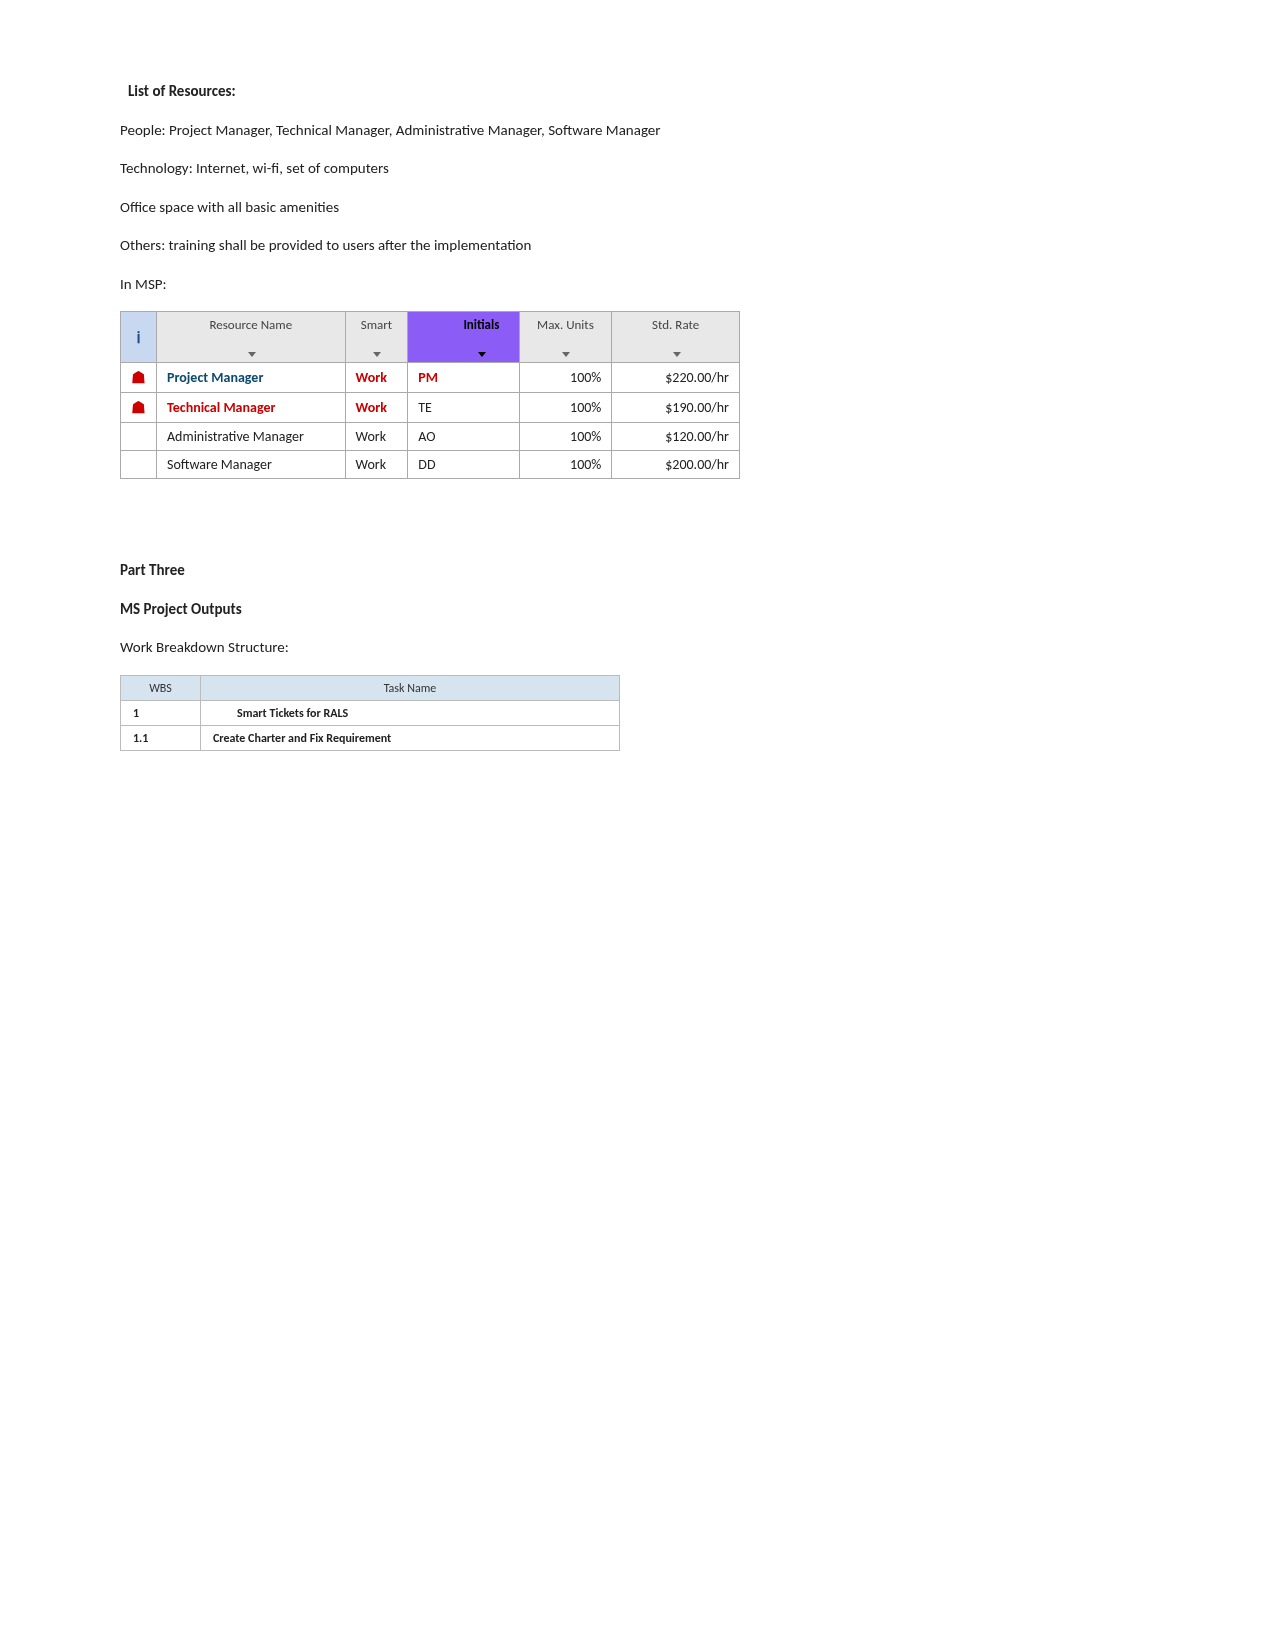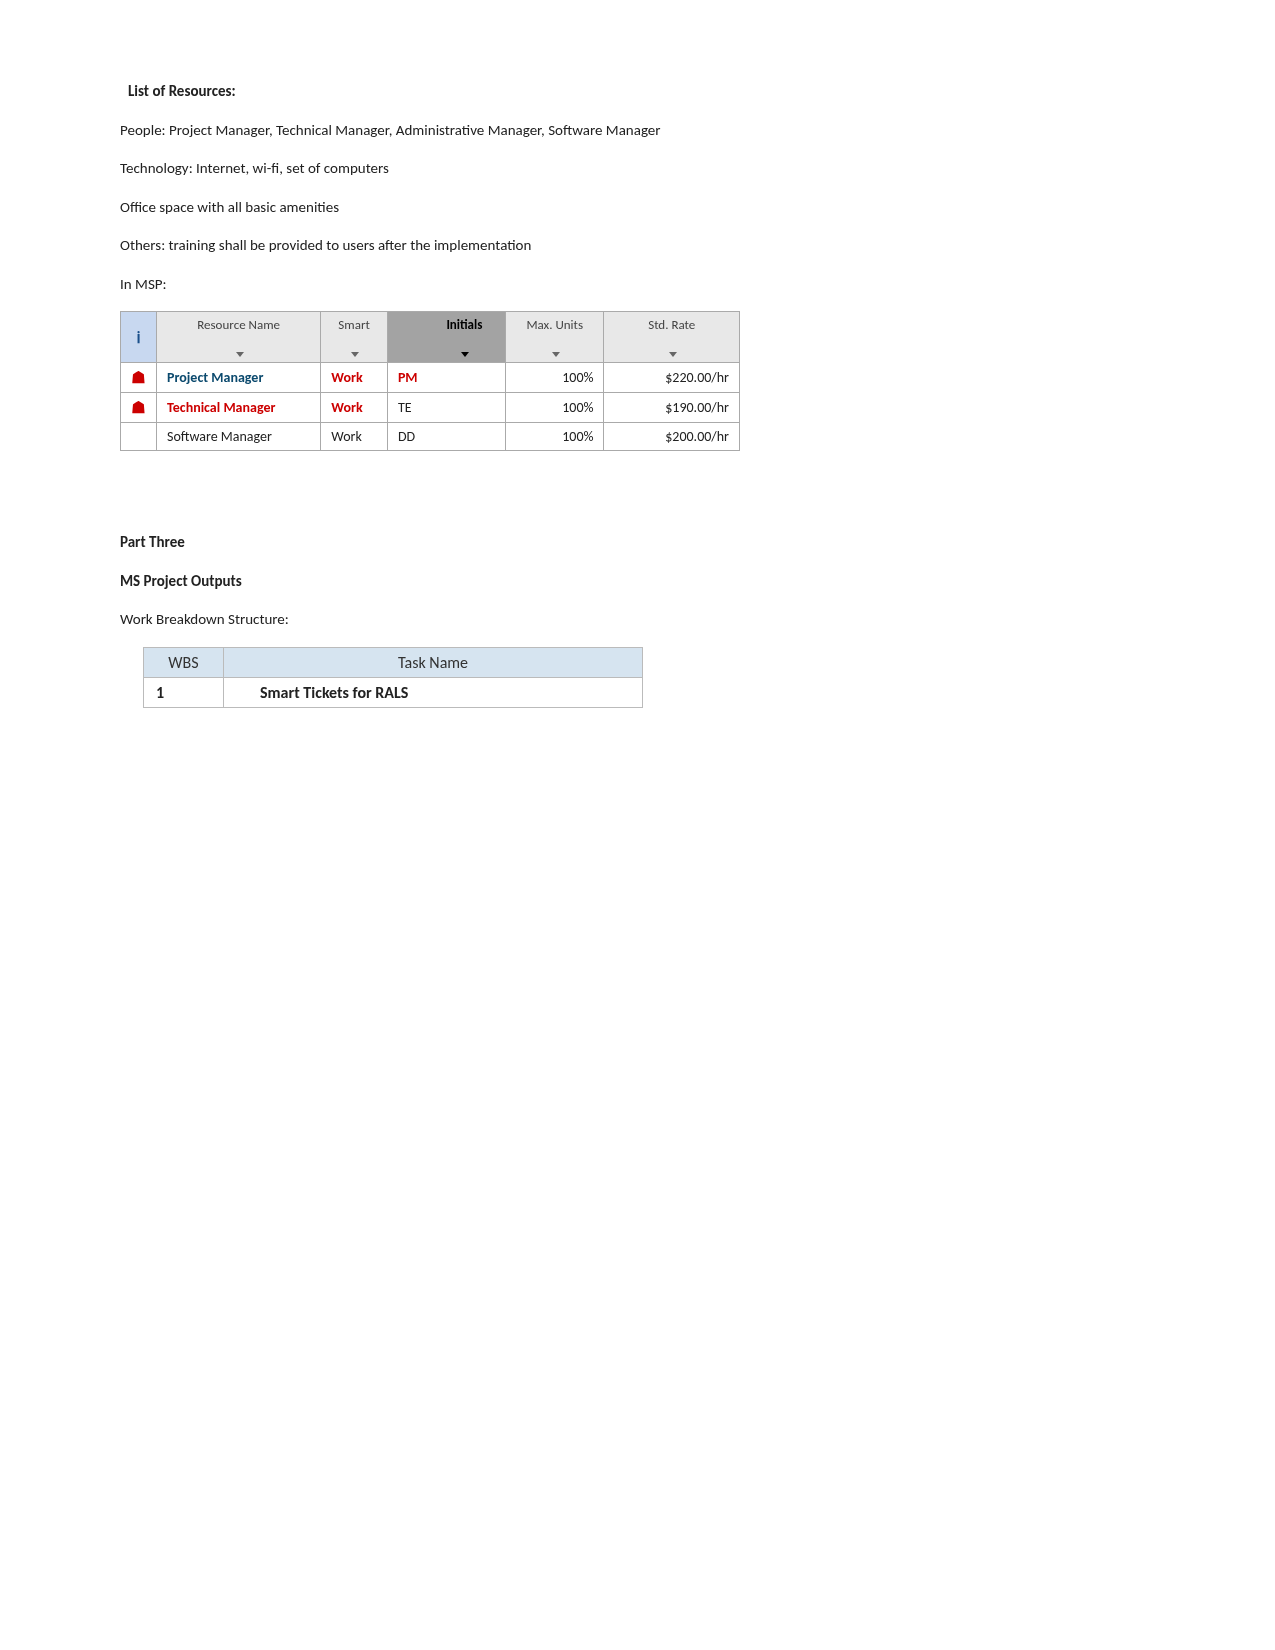--- a/index.html
+++ b/index.html
@@ -54,21 +54,21 @@
       background: #e8e8e8;
     }
 
     .resource-table thead th {
       font-weight: normal;
       color: #444;
       font-size: 13px;
     }
 
     .resource-table th.initials-col {
-      background: #a3a3a3;
+      background: #8b5cf6;
       font-weight: bold;
       color: #000;
       padding-left: 46px;
     }
 
     .resource-table .header-icon-cell {
       background: #c8d8f0;
       text-align: center;
       width: 36px;
     }
@@ -97,23 +97,22 @@
       margin-top: 80px;
     }
 
     
     .wbs-table-wrapper {
       margin-top: 14px;
     }
 
     .wbs-table {
       border-collapse: collapse;
-      font-size: 16px;
+      font-size: 12px;
       min-width: 500px;
-      margin-left: 23px;
     }
 
     .wbs-table th, .wbs-table td {
       border: 1px solid #bbb;
       padding: 5px 12px;
     }
 
     .wbs-table thead tr {
       background: #d6e4f0;
     }
@@ -195,20 +194,28 @@
         <tr>
           <td style="text-align: center;"><span style="color:#cc0000; font-size:16px; font-weight:bold;">☗</span></td>
           <td style="color: rgb(204, 0, 0); font-weight: bold;">Technical Manager</td>
           <td style="color: rgb(204, 0, 0); font-weight: bold;">Work</td>
           <td>TE</td>
           <td style="text-align: right;">100%</td>
           <td style="text-align: right;">$190.00/hr</td>
         </tr>
         <tr>
           <td style="text-align: center;"></td>
+          <td>Administrative Manager</td>
+          <td>Work</td>
+          <td>AO</td>
+          <td style="text-align: right;">100%</td>
+          <td style="text-align: right;">$120.00/hr</td>
+        </tr>
+        <tr>
+          <td style="text-align: center;"></td>
           <td>Software Manager</td>
           <td>Work</td>
           <td>DD</td>
           <td style="text-align: right;">100%</td>
           <td style="text-align: right; padding-left: 32px;">$200.00/hr</td>
         </tr>
       </tbody>
   </table>
 </div>
 
@@ -223,16 +230,20 @@
         <tr>
           <th>WBS</th>
           <th>Task Name</th>
         </tr>
       </thead>
       <tbody id="wbs-table-body">
       <tr>
             <td style="font-weight: bold;">1</td>
             <td style="font-weight: bold; padding-left: 36px;">Smart Tickets for RALS</td>
           </tr>
+          <tr>
+            <td style="font-weight: bold;">1.1</td>
+            <td style="font-weight: bold;">Create Charter and Fix Requirement</td>
+          </tr>
         </tbody>
     </table>
   </div>
 </div>
 
 </body></html>

